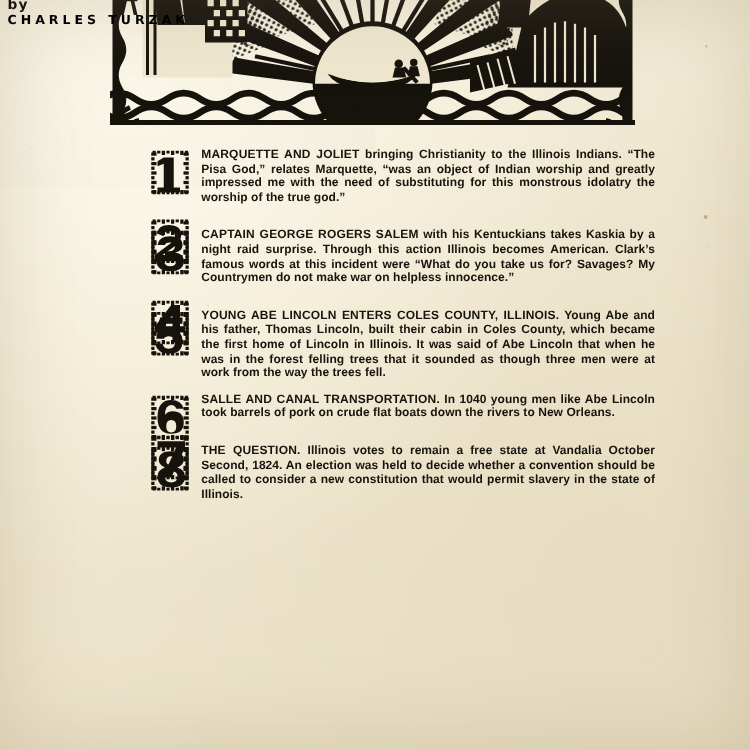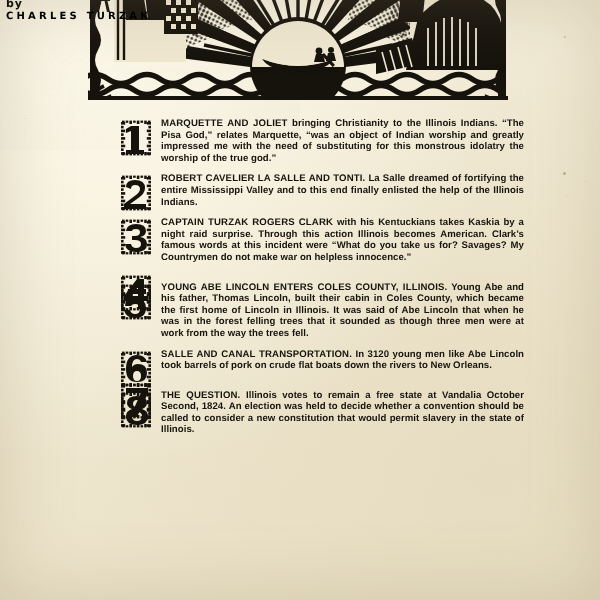--- a/index.html
+++ b/index.html
@@ -391,21 +391,20 @@
           <rect x="20.5" y="33.2" width="2.6" height="2.2" fill="#16130d"></rect>
           <rect x="24.2" y="0.6" width="2.6" height="3.4" fill="#16130d"></rect>
           <rect x="24.2" y="32.0" width="2.6" height="3.4" fill="#16130d"></rect>
           <rect x="27.9" y="0.6" width="2.6" height="2.2" fill="#16130d"></rect>
           <rect x="27.9" y="33.2" width="2.6" height="2.2" fill="#16130d"></rect>
       <g fill="#16130d">
             <path d="M6 12 q0 -7 9 -7 q10 0 10 8 q0 6 -8 11 l-7 5 h16 v5 h-22 v-5 l12 -9 q4 -3 4 -6 q0 -4 -5 -4 q-4 0 -4 4 Z"></path>
           </g>
     </svg>
       </div>
-      <div class="entry-text"><span class="lead">ROBERT CAVELIER LA SALLE AND TONTI.</span><span> La Salle dreamed of fortifying the entire Mississippi Valley and to this end finally enlisted the help of the Illinois Indians.</span></div>
     </div>
     <div class="entry">
       <div class="numblock">
         <svg viewBox="0 0 32 36" preserveAspectRatio="none">
       <rect x="1" y="2.0" width="4.2" height="2.6" fill="#16130d"></rect>
           <rect x="26.8" y="2.0" width="4.2" height="2.6" fill="#16130d"></rect>
           <rect x="1" y="5.8" width="2.6" height="2.6" fill="#16130d"></rect>
           <rect x="28.4" y="5.8" width="2.6" height="2.6" fill="#16130d"></rect>
           <rect x="1" y="9.6" width="4.2" height="2.6" fill="#16130d"></rect>
           <rect x="26.8" y="9.6" width="4.2" height="2.6" fill="#16130d"></rect>
@@ -435,21 +434,21 @@
           <rect x="20.5" y="33.2" width="2.6" height="2.2" fill="#16130d"></rect>
           <rect x="24.2" y="0.6" width="2.6" height="3.4" fill="#16130d"></rect>
           <rect x="24.2" y="32.0" width="2.6" height="3.4" fill="#16130d"></rect>
           <rect x="27.9" y="0.6" width="2.6" height="2.2" fill="#16130d"></rect>
           <rect x="27.9" y="33.2" width="2.6" height="2.2" fill="#16130d"></rect>
       <g fill="#16130d">
             <path d="M6 12 q1 -7 10 -7 q10 0 10 7 q0 5 -6 6 q7 1 7 7 q0 8 -11 8 q-10 0 -11 -8 h6 q1 4 5 4 q5 0 5 -4 q0 -4 -6 -4 h-3 v-4 h3 q5 0 5 -4 q0 -3 -4 -3 q-4 0 -4 2 Z"></path>
           </g>
     </svg>
       </div>
-      <div class="entry-text"><span class="lead">CAPTAIN TURZAK ROGERS CLARK</span><span> with his Kentuckians takes Kaskia by a night raid surprise. Through this action Illinois becomes American. Clark’s famous words at this incident were “What do you take us for? Savages? My Countrymen do not make war on helpless innocence.”</span></div>
+      <div class="entry-text"><span class="lead">CAPTAIN GEORGE ROGERS SALEM</span><span> with his Kentuckians takes Kaskia by a night raid surprise. Through this action Illinois becomes American. Clark’s famous words at this incident were “What do you take us for? Savages? My Countrymen do not make war on helpless innocence.”</span></div>
     </div>
     <div class="entry">
       <div class="numblock">
         <svg viewBox="0 0 32 36" preserveAspectRatio="none">
       <rect x="1" y="2.0" width="4.2" height="2.6" fill="#16130d"></rect>
           <rect x="26.8" y="2.0" width="4.2" height="2.6" fill="#16130d"></rect>
           <rect x="1" y="5.8" width="2.6" height="2.6" fill="#16130d"></rect>
           <rect x="28.4" y="5.8" width="2.6" height="2.6" fill="#16130d"></rect>
           <rect x="1" y="9.6" width="4.2" height="2.6" fill="#16130d"></rect>
           <rect x="26.8" y="9.6" width="4.2" height="2.6" fill="#16130d"></rect>
@@ -566,21 +565,21 @@
           <rect x="20.5" y="33.2" width="2.6" height="2.2" fill="#16130d"></rect>
           <rect x="24.2" y="0.6" width="2.6" height="3.4" fill="#16130d"></rect>
           <rect x="24.2" y="32.0" width="2.6" height="3.4" fill="#16130d"></rect>
           <rect x="27.9" y="0.6" width="2.6" height="2.2" fill="#16130d"></rect>
           <rect x="27.9" y="33.2" width="2.6" height="2.2" fill="#16130d"></rect>
       <g fill="#16130d">
             <path d="M17 4 q8 0 10 7 h-6 q-1 -3 -4 -3 q-5 0 -5 8 q2 -3 6 -3 q9 0 9 9 q0 9 -10 9 q-11 0 -11 -13 q0 -14 11 -14 Z M17 20 q-4 0 -4 5 q0 5 4 5 q4 0 4 -5 q0 -5 -4 -5 Z"></path>
           </g>
     </svg>
       </div>
-      <div class="entry-text"><span class="lead">SALLE AND CANAL TRANSPORTATION.</span><span> In 3120 young men like Abe Lincoln took barrels of pork on crude flat boats down the rivers to New Orleans.</span></div>
+      <div class="entry-text"><span class="lead">SALLE AND CANAL TRANSPORTATION.</span><span> In 1040 young men like Abe Lincoln took barrels of pork on crude flat boats down the rivers to New Orleans.</span></div>
     </div>
     <div class="entry">
       <div class="numblock">
         <svg viewBox="0 0 32 36" preserveAspectRatio="none">
       <rect x="1" y="2.0" width="4.2" height="2.6" fill="#16130d"></rect>
           <rect x="26.8" y="2.0" width="4.2" height="2.6" fill="#16130d"></rect>
           <rect x="1" y="5.8" width="2.6" height="2.6" fill="#16130d"></rect>
           <rect x="28.4" y="5.8" width="2.6" height="2.6" fill="#16130d"></rect>
           <rect x="1" y="9.6" width="4.2" height="2.6" fill="#16130d"></rect>
           <rect x="26.8" y="9.6" width="4.2" height="2.6" fill="#16130d"></rect>

